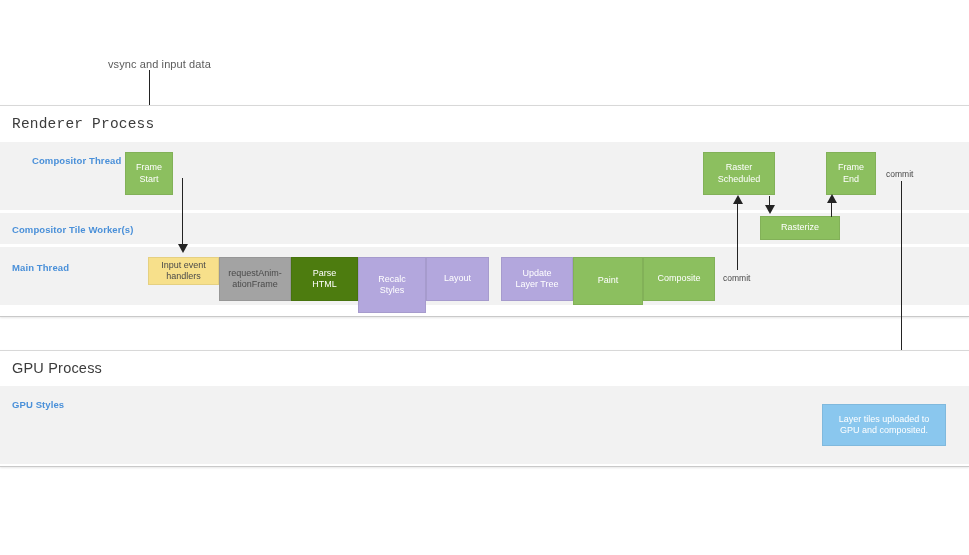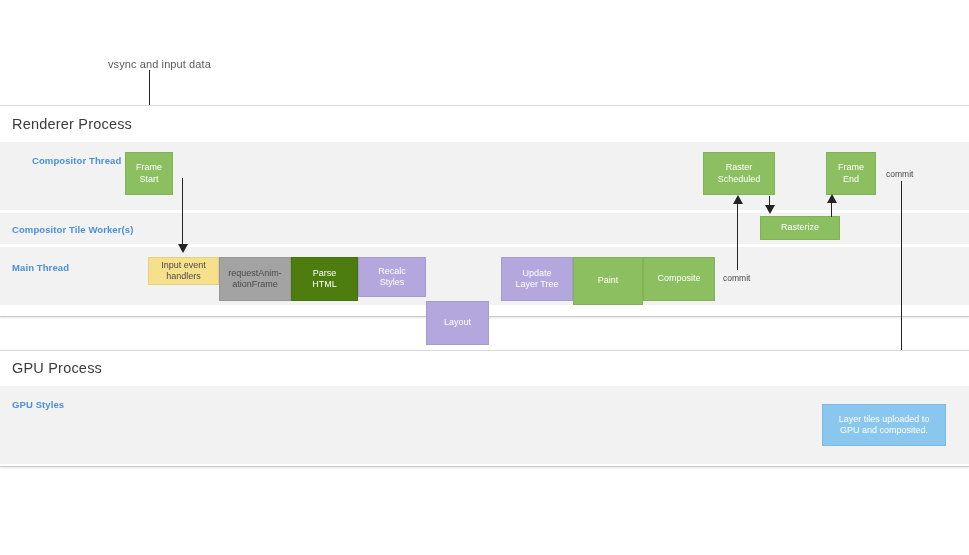--- a/index.html
+++ b/index.html
@@ -98,21 +98,21 @@
 
 <div id="stage">
 
   <div class="annot-label" style="left:108px;top:58px;">vsync and input data</div>
 
   <div class="arrow-line" style="left:149px;top:70px;height:74px;"></div>
   <div class="arrow-head down" style="left:145px;top:142px;"></div>
 
   <div class="process" style="top:105px;height:210px;"></div>
 
-  <div class="process-title" style="top:116px;">Renderer Process</div>
+  <div class="process-title" style="top:116px;font-family:Liberation Mono, monospace;">Renderer Process</div>
 
   <div class="lane" style="top:142px;height:68px;"></div>
   <div class="lane-label" style="top:155px;margin-left:20px;">Compositor Thread</div>
 
   <div class="lane" style="top:213px;height:31px;"></div>
   <div class="lane-label" style="top:224px;">Compositor Tile Worker(s)</div>
 
   <div class="lane" style="top:247px;height:58px;"></div>
   <div class="lane-label" style="top:262px;">Main Thread</div>
 
@@ -129,24 +129,24 @@
 
   <div class="block" style="left:148px;top:257px;width:71px;height:28px;background:#f7e08b;color:#4a4a4a;">Input event
 handlers</div>
 
   <div class="block" style="left:219px;top:257px;width:72px;height:44px;background:#a3a3a3;color:#4a4a4a;">requestAnim-
 ationFrame</div>
 
   <div class="block" style="left:291px;top:257px;width:67px;height:44px;background:#4d7c0f;">Parse
 HTML</div>
 
-  <div class="block" style="left:358px;top:257px;width:68px;height:40px;background:#b3a7dd;">Recalc
+  <div class="block" style="left:358px;top:257px;width:68px;height:56px;background:#b3a7dd;">Recalc
 Styles</div>
 
-  <div class="block" style="left:426px;top:257px;width:63px;height:44px;background:#b3a7dd;margin-top:44px;">Layout</div>
+  <div class="block" style="left:426px;top:257px;width:63px;height:44px;background:#b3a7dd;">Layout</div>
 
   <div class="block" style="left:501px;top:257px;width:72px;height:44px;background:#b3a7dd;">Update
 Layer Tree</div>
 
   <div class="block" style="left:573px;top:257px;width:70px;height:48px;background:#8cbf5f;">Paint</div>
 
   <div class="block" style="left:643px;top:257px;width:72px;height:44px;background:#8cbf5f;">Composite</div>
 
 
   <div class="arrow-line" style="left:182px;top:178px;height:70px;"></div>

